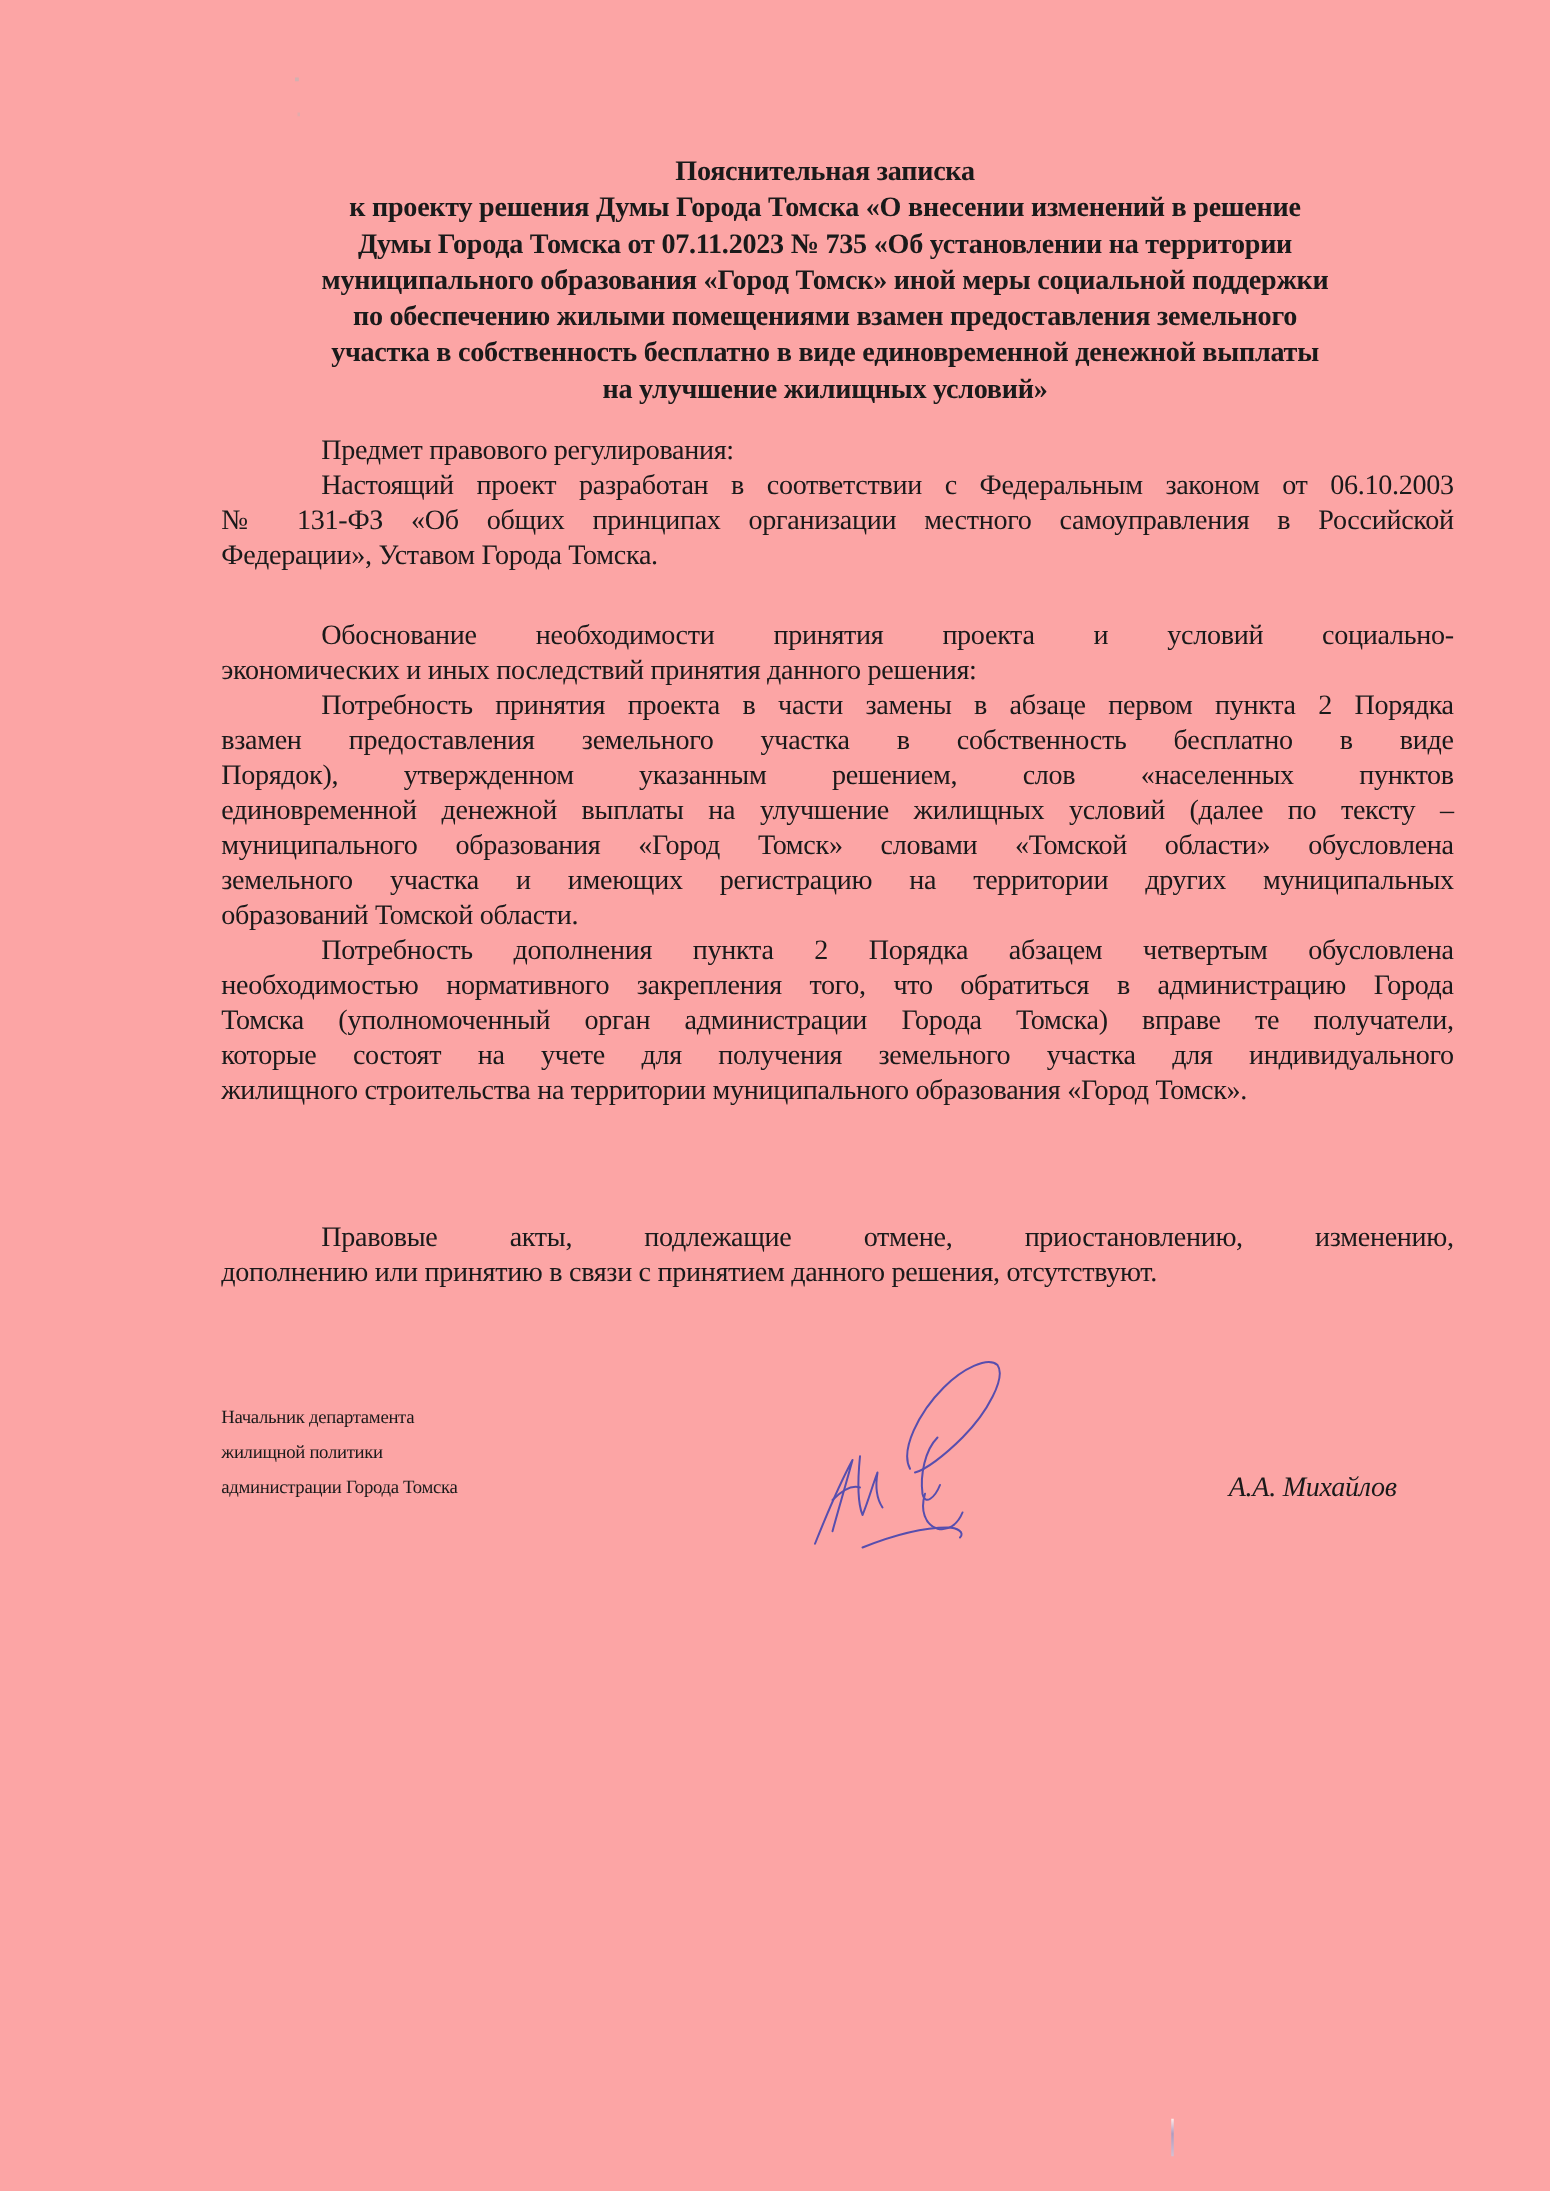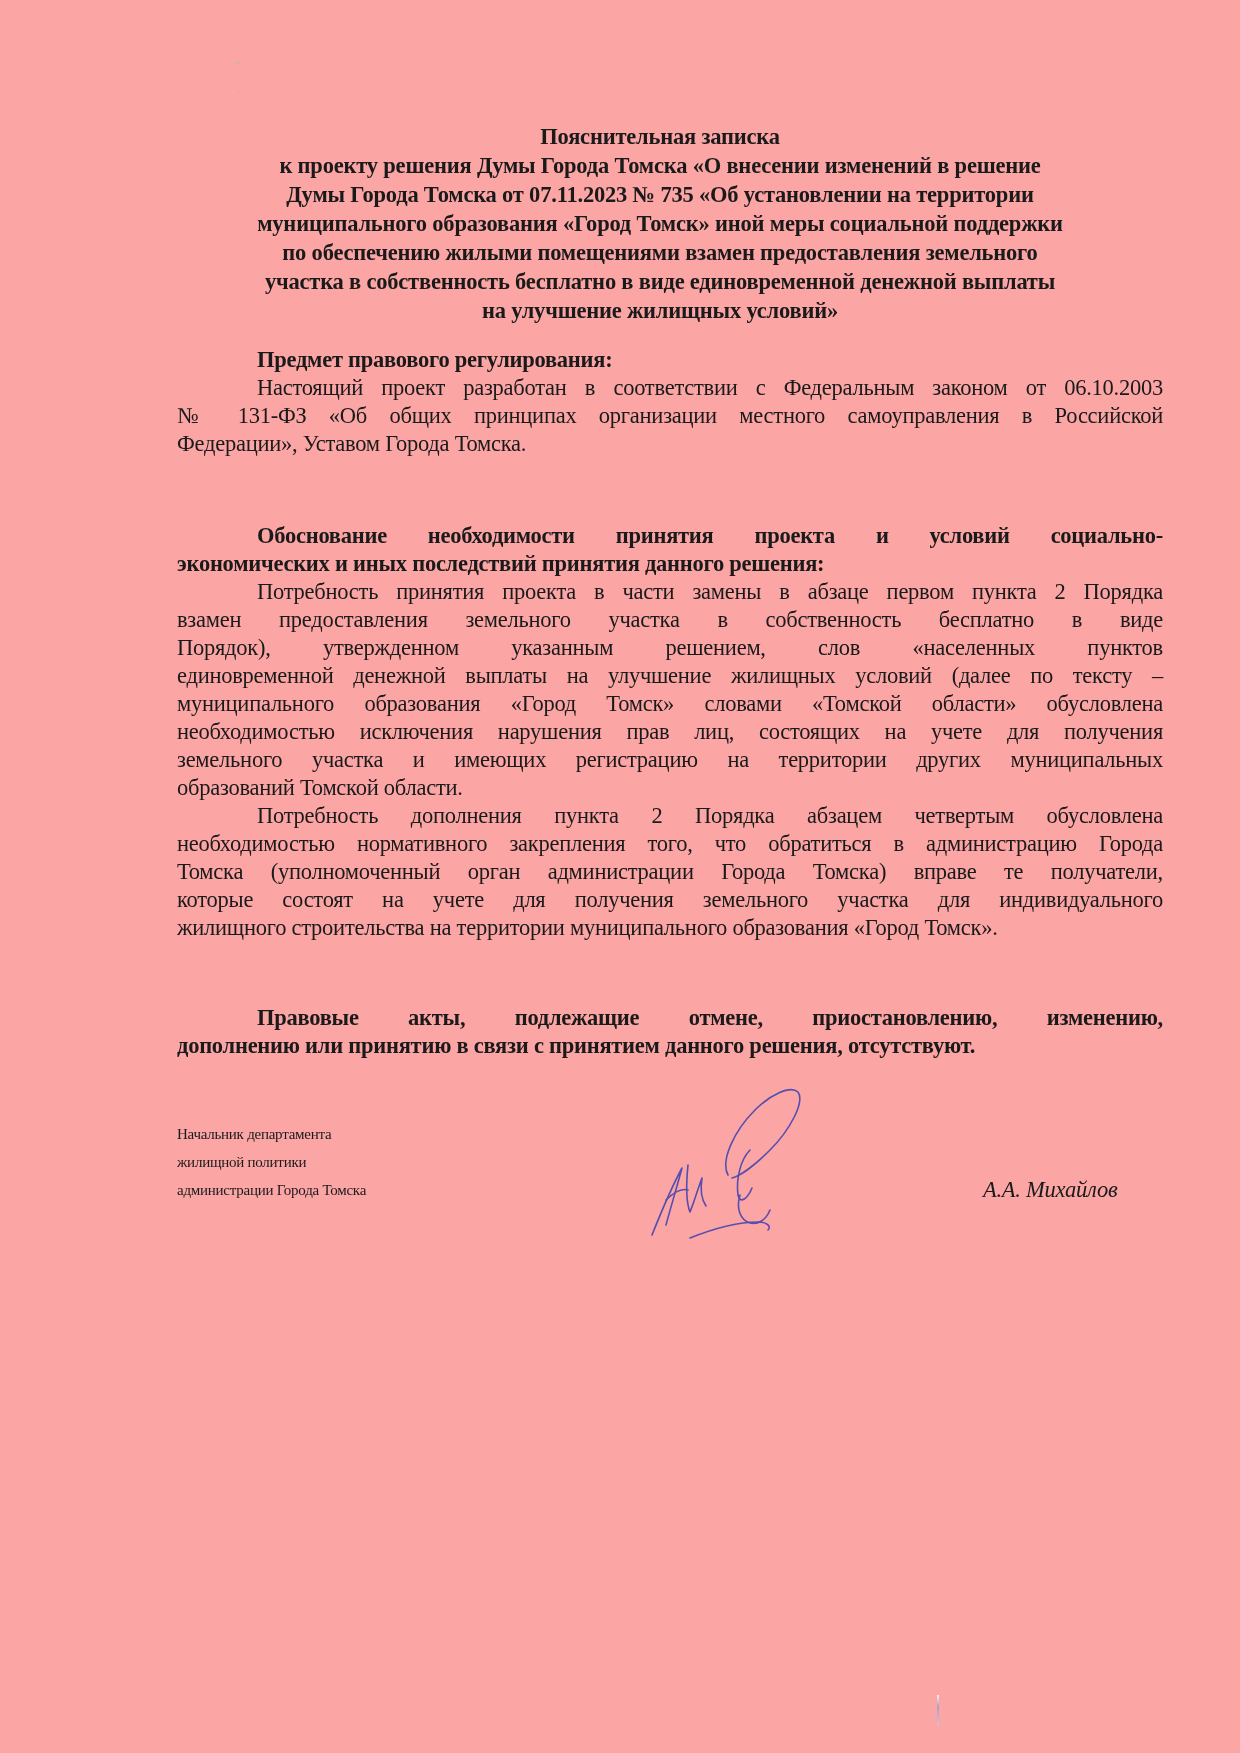--- a/index.html
+++ b/index.html
@@ -51,26 +51,25 @@
     .body-block .line {
       display: block;
       text-align: justify;
       text-align-last: justify;
       white-space: nowrap;
     }
     .body-block .line.last {
       text-align-last: left;
     }
     .body-block .indent { padding-left: 80px; }
-    .body-block .bold { font-weight: bold; }
+    .body-block .bold { font-weight: normal; }
     .line-flex {
       display: flex !important;
       justify-content: space-between;
       white-space: nowrap;
-      margin-top: 28px;
     }
     .sig-block {
       position: absolute;
       left: 177px;
       top: 1120px;
       font-size: 15px;
       line-height: 28px;
       letter-spacing: -0.25px;
     }
     .sig-block .line { display: block; }
@@ -135,21 +134,20 @@
       <span>условий</span>
       <span>социально-</span>
     </span>
     <span class="line last bold">экономических и иных последствий принятия данного решения:</span>
 
     <span class="line indent">Потребность принятия проекта в части замены в абзаце первом пункта 2 Порядка</span>
     <span class="line">взамен предоставления земельного участка в собственность бесплатно в виде</span>
     <span class="line">Порядок), утвержденном указанным решением, слов «населенных пунктов</span>
     <span class="line">единовременной денежной выплаты на улучшение жилищных условий (далее по тексту –</span>
     <span class="line">муниципального образования «Город Томск» словами «Томской области» обусловлена</span>
-    <span class="line">необходимостью исключения нарушения прав лиц, состоящих на учете для получения</span>
     <span class="line">земельного участка и имеющих регистрацию на территории других муниципальных</span>
     <span class="line last">образований Томской области.</span>
 
     <span class="line indent">Потребность дополнения пункта 2 Порядка абзацем четвертым обусловлена</span>
     <span class="line">необходимостью нормативного закрепления того, что обратиться в администрацию Города</span>
     <span class="line">Томска (уполномоченный орган администрации Города Томска) вправе те получатели,</span>
     <span class="line">которые состоят на учете для получения земельного участка для индивидуального</span>
     <span class="line last">жилищного строительства на территории муниципального образования «Город Томск».</span>
   </div>
 

